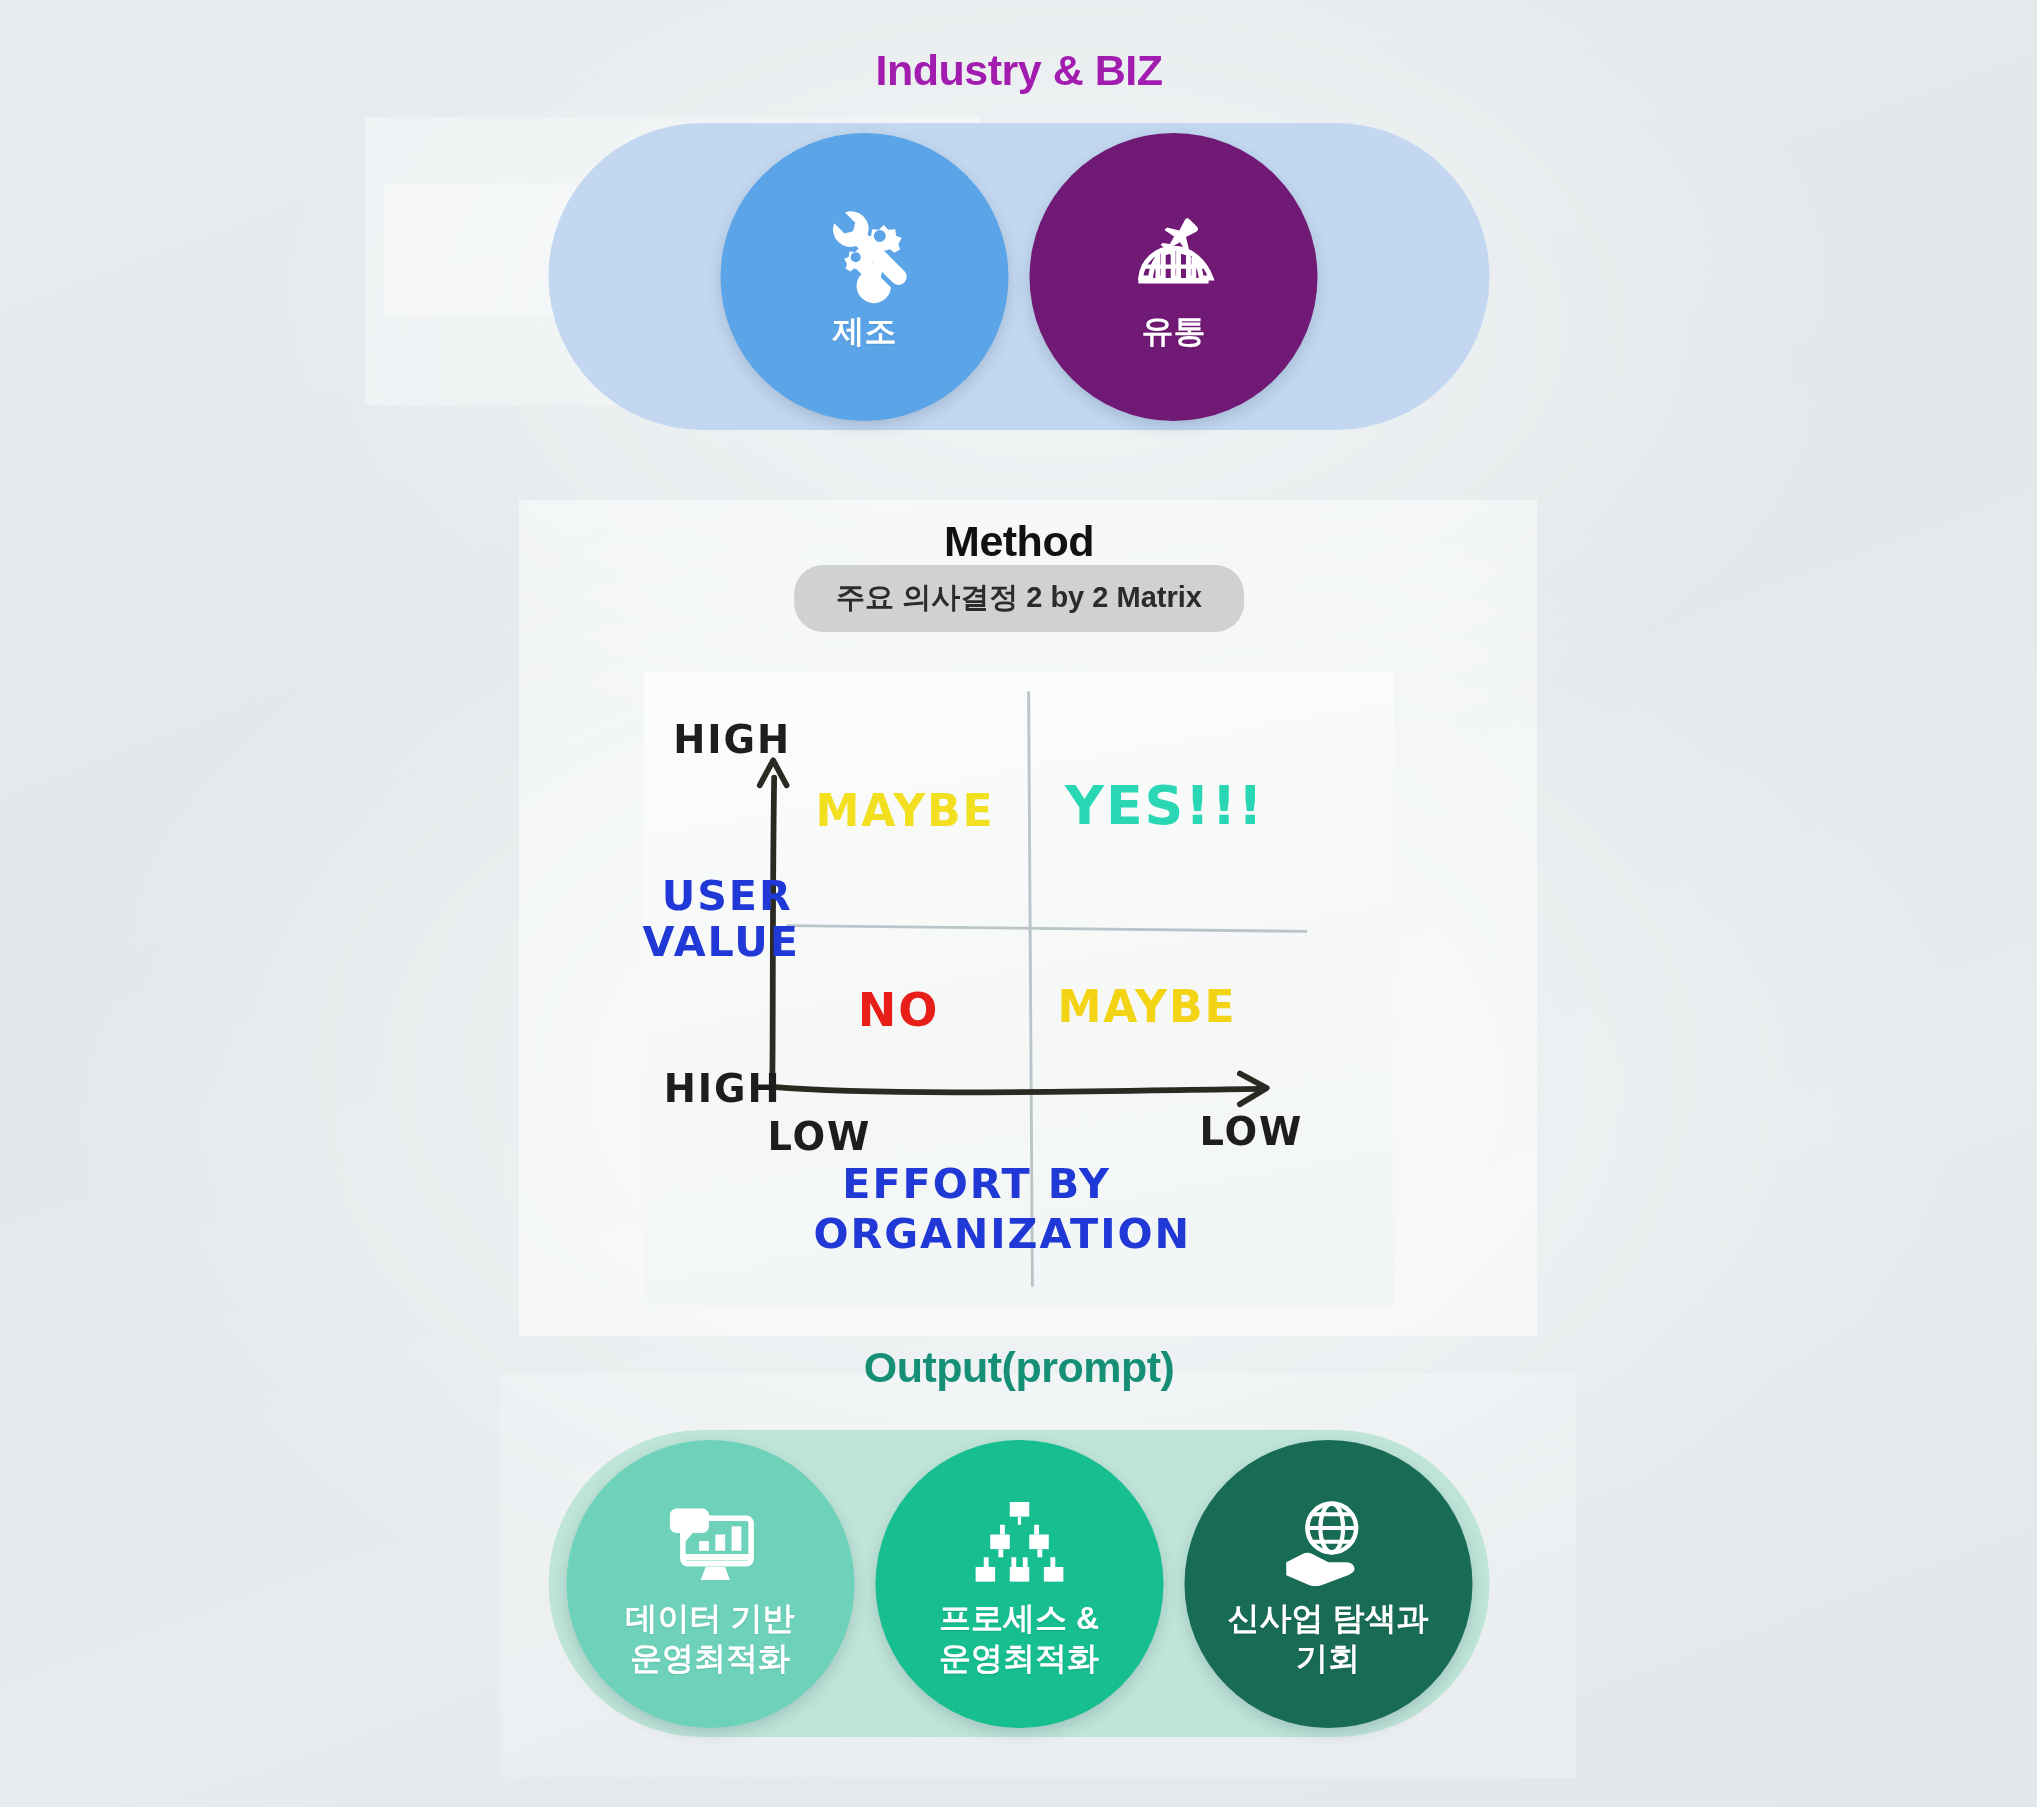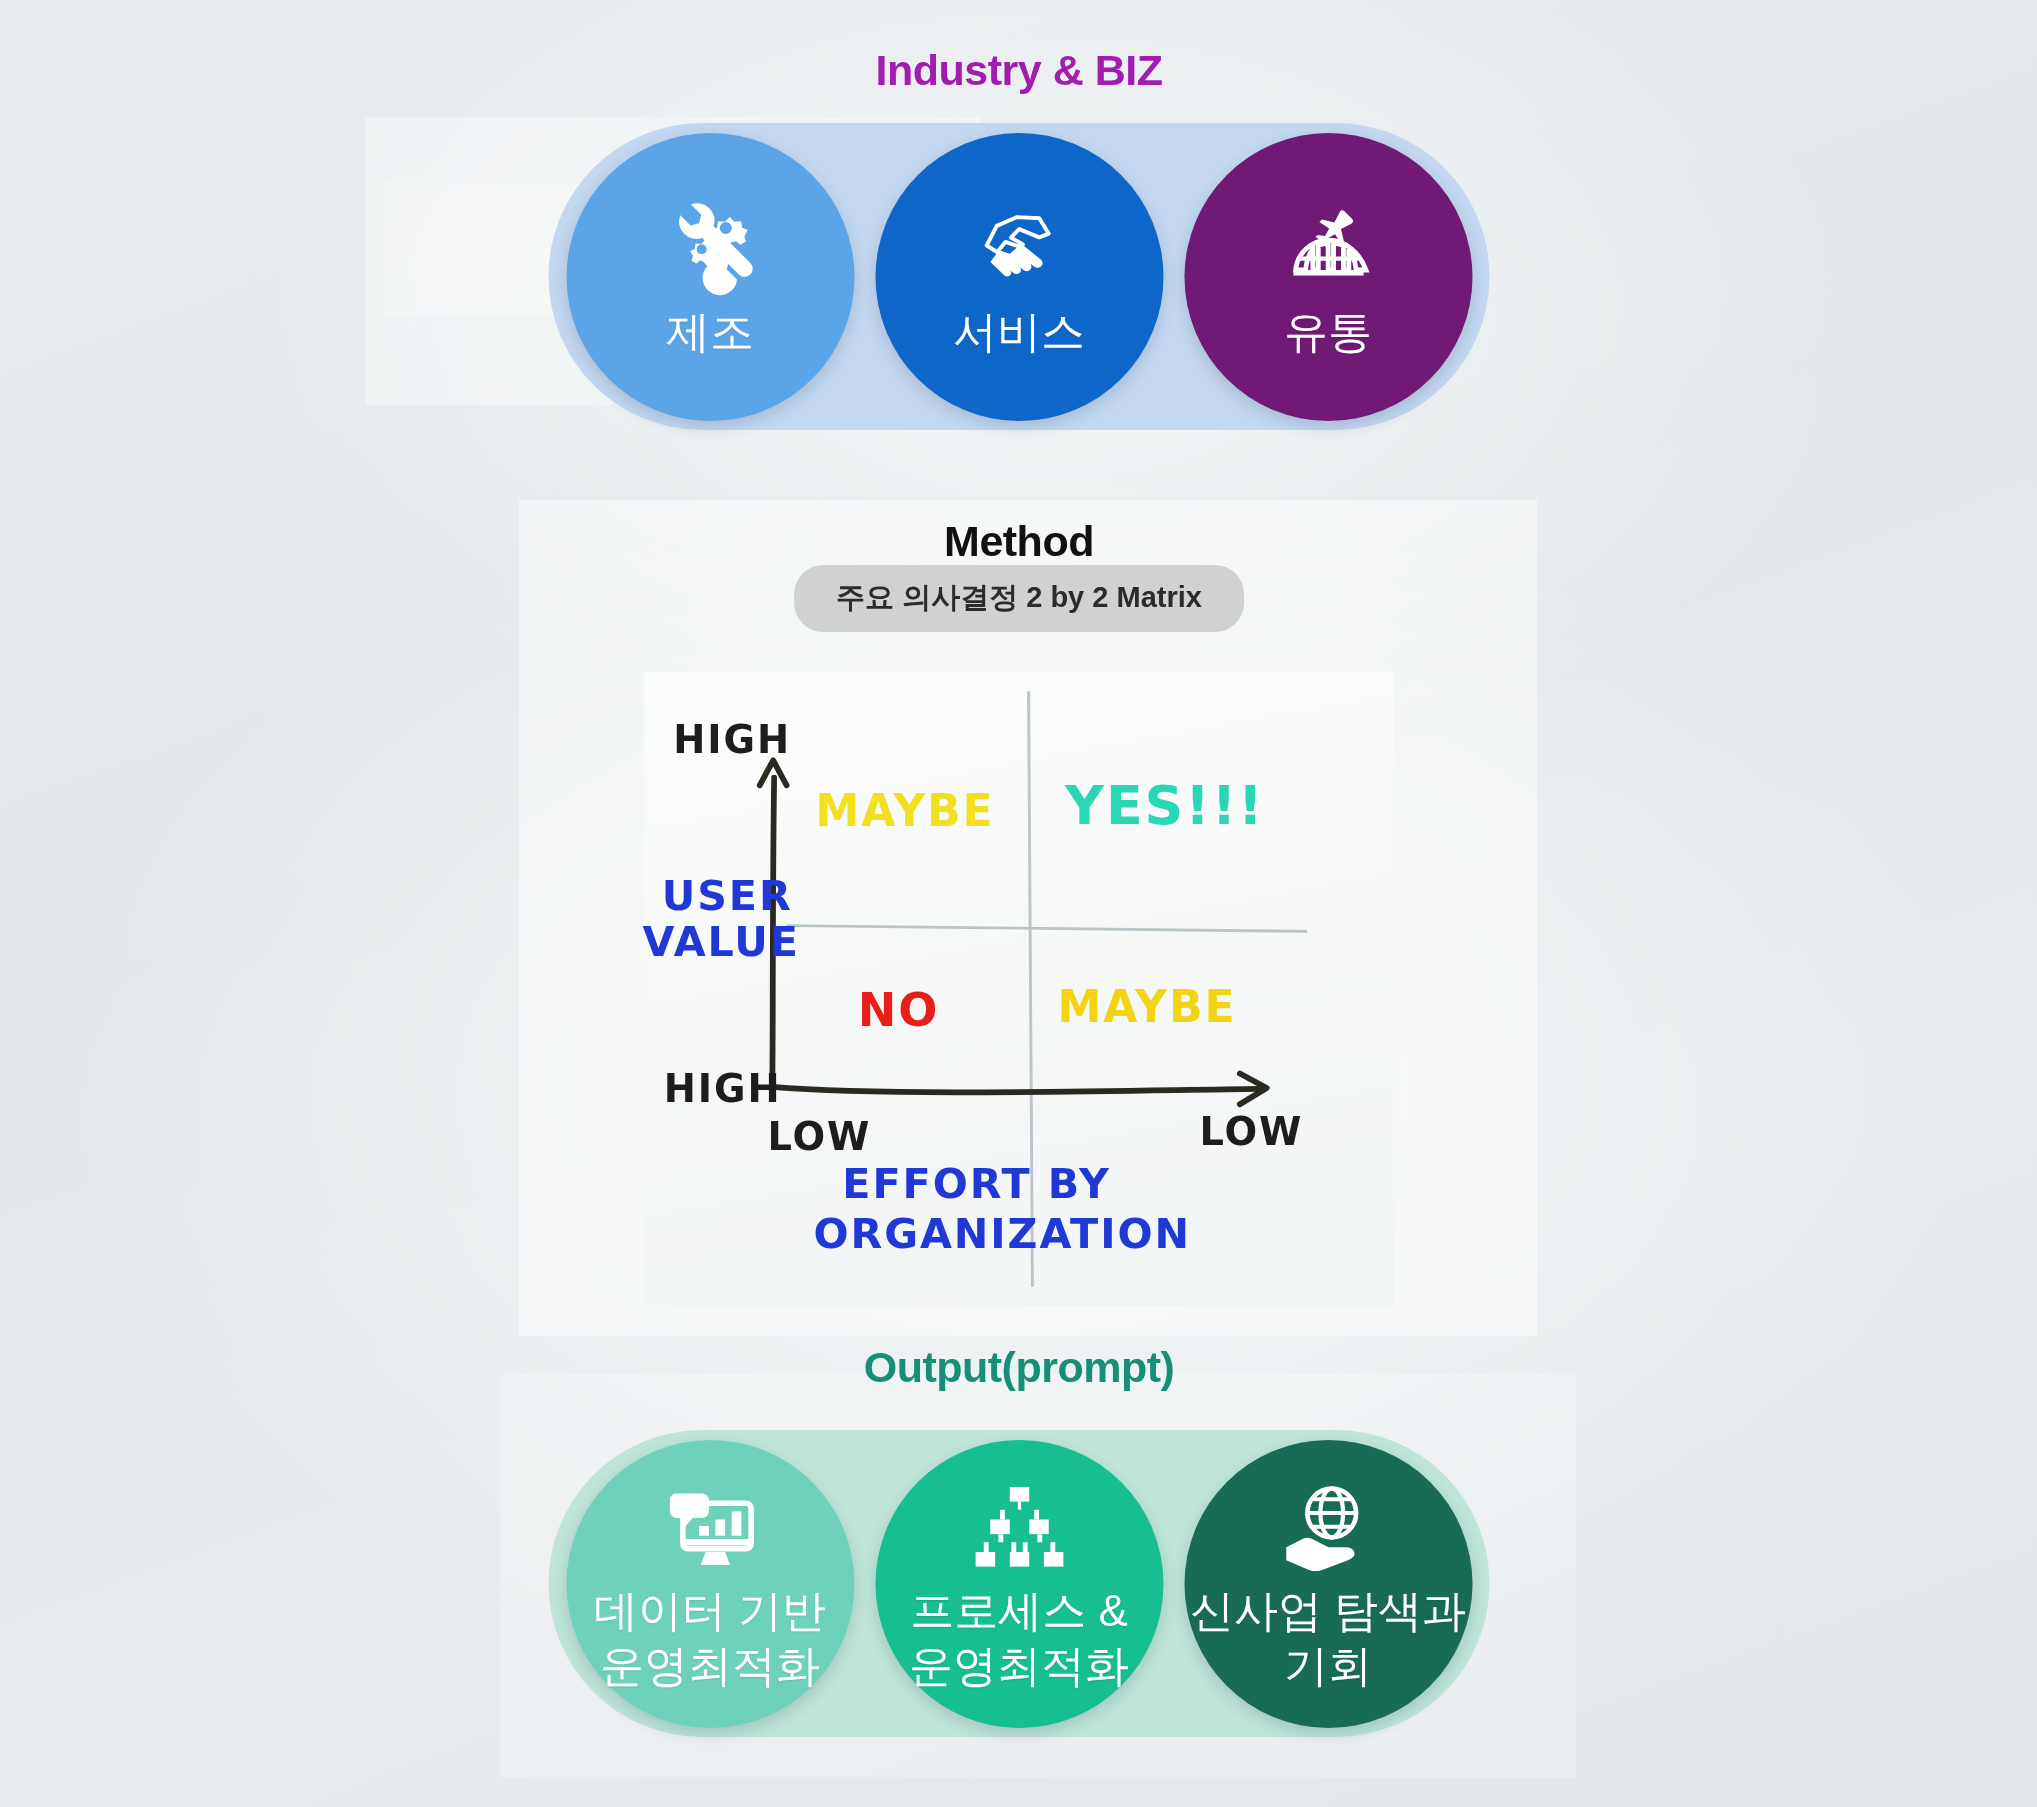--- a/index.html
+++ b/index.html
@@ -96,22 +96,22 @@
   .bubble-icon {
     width: 104px;
     height: 104px;
     display: flex;
     align-items: center;
     justify-content: center;
     margin-bottom: 5.8px;
   }
   .bubble-icon svg { width: 100%; height: 100%; fill: #ffffff; }
   .bubble-label {
-    font-size: 44px;
-    font-weight: normal;
+    font-size: 32px;
+    font-weight: bold;
     text-align: center;
     line-height: 1.25;
     white-space: pre-line;
     text-shadow: 0 1px 1.9px rgba(0,0,0,0.10);
   }
 
   
   #matrix-board {
     position: absolute;
     left: 50%;
@@ -145,30 +145,20 @@
         <svg viewBox="0 0 64 64" aria-hidden="true">
           <path d="M43.5 30.2l4.2-1.1 2.6 2.2 3.6-2-1.1-3.3 2.1-3.8-3.4-1.4-.6-4.1-4.2.4-2.9-3-2.9 3-4.2-.4-.6 4.1-3.4 1.4 2.1 3.8-1.1 3.3 3.6 2 2.6-2.2 4.2 1.1zm-2.1-5.6a3.7 3.7 0 1 1 0-7.4 3.7 3.7 0 0 1 0 7.4z"></path>
           <path d="M28.4 41.8l3.5-.9 2.2 1.8 3-1.7-.9-2.8 1.7-3.2-2.8-1.2-.5-3.4-3.5.3-2.4-2.5-2.4 2.5-3.5-.3-.5 3.4-2.8 1.2 1.7 3.2-.9 2.8 3 1.7 2.2-1.8 3.5.9zm-1.8-4.7a3.1 3.1 0 1 1 0-6.2 3.1 3.1 0 0 1 0 6.2z"></path>
           <path d="M13.4 13.1a10.6 10.6 0 0 0 13.4 13.9l22.6 22.6a5 5 0 0 0 7.1-7.1L33.9 19.9A10.6 10.6 0 0 0 20 6.5l6.3 6.3-1.4 5.2-5.2 1.4-6.3-6.3z"></path>
           <path d="M50.2 37.6a10.6 10.6 0 0 0-13.4 0l-4.6-4.6-6.7 6.7 4.6 4.6a10.6 10.6 0 1 0 18.2 8.3l-6.3-6.3 1.4-5.2 5.2-1.4 2.3 2.3a10.7 10.7 0 0 0-.7-4.4z"></path>
         </svg>
       </span>
       <span class="bubble-label">제조</span>
     </div>
 
-    <div class="bubble" id="industry-bubble-1" style="background:#0e66c8">
-      <span class="bubble-icon">
-        <svg viewBox="0 0 64 64" aria-hidden="true">
-          <path d="M30.5 14.2L18 19.6l-6.2 12.1 6.4 4.1 5.1-6.3 9.3 3.2 1.5-1.6-7.4-4.3 5.1-5.2 12.4 5.1 5.8-2.3-5.8-9.5-13.7-0.7z" fill="none" stroke="#fff" stroke-width="2.4" stroke-linejoin="round"></path>
-          <path d="M33.2 30.7l11.9 9.6c1.7 1.4 1.3 3.6-.4 4.6-1.4.8-2.9.4-4-.5l-2.4-1.9c1.3 1.2 1.4 3.1.1 4.2-1.2 1.1-3 1-4.2-.1l-2.1-1.8c1.1 1.1 1.1 2.8-.1 3.8-1.1 1-2.8.9-3.9-.1l-1.8-1.6c.9 1 .8 2.5-.3 3.3-1 .8-2.5.7-3.4-.2l-8.5-8.1 5.3-7.3 6.6 2.2 7.2-6.1z"></path>
-          <path d="M44.6 27.6l8.4 12.1 6.3-3.6-7-13.6-7.7 5.1z" opacity="0"></path>
-        </svg>
-      </span>
-      <span class="bubble-label">서비스</span>
-    </div>
 
     <div class="bubble" id="industry-bubble-2" style="background:#701a75">
       <span class="bubble-icon">
         <svg viewBox="0 0 64 64" aria-hidden="true">
           <path d="M41.8 10.6c-1-.9-2.3-.6-2.9.6l-3.3 6.3-7.6-1.8-1.6 1.6 6 3.9-2.6 4.7-4.6-.6-1.2 1.2 4.1 2.6 2.6 4.1 1.2-1.2-.6-4.6 4.7-2.6 3.9 6 1.6-1.6-1.8-7.6 6.3-3.3c1.2-.6 1.5-1.9.6-2.9l-4.8-4.8z"></path>
           <path d="M32 28.4c-10.6 0-19.3 8.1-20.2 18.4h6.1c.4-5.1 2.1-9.6 4.5-12.8v12.8h3.3V31.7c1.9-.9 3.9-1.4 6.1-1.5v16.6h3.3V30.2c2.2.1 4.2.6 6.1 1.5v15.1h3.3V34c2.4 3.2 4.1 7.7 4.5 12.8h6.1C51.3 36.5 42.6 28.4 32 28.4z" fill="none" stroke="#fff" stroke-width="3"></path>
           <path d="M10.4 46.8h43.2v3.4H10.4z"></path>
           <path d="M13.6 38.4h36.8v2.6H13.6z"></path>
         </svg>
       </span>

